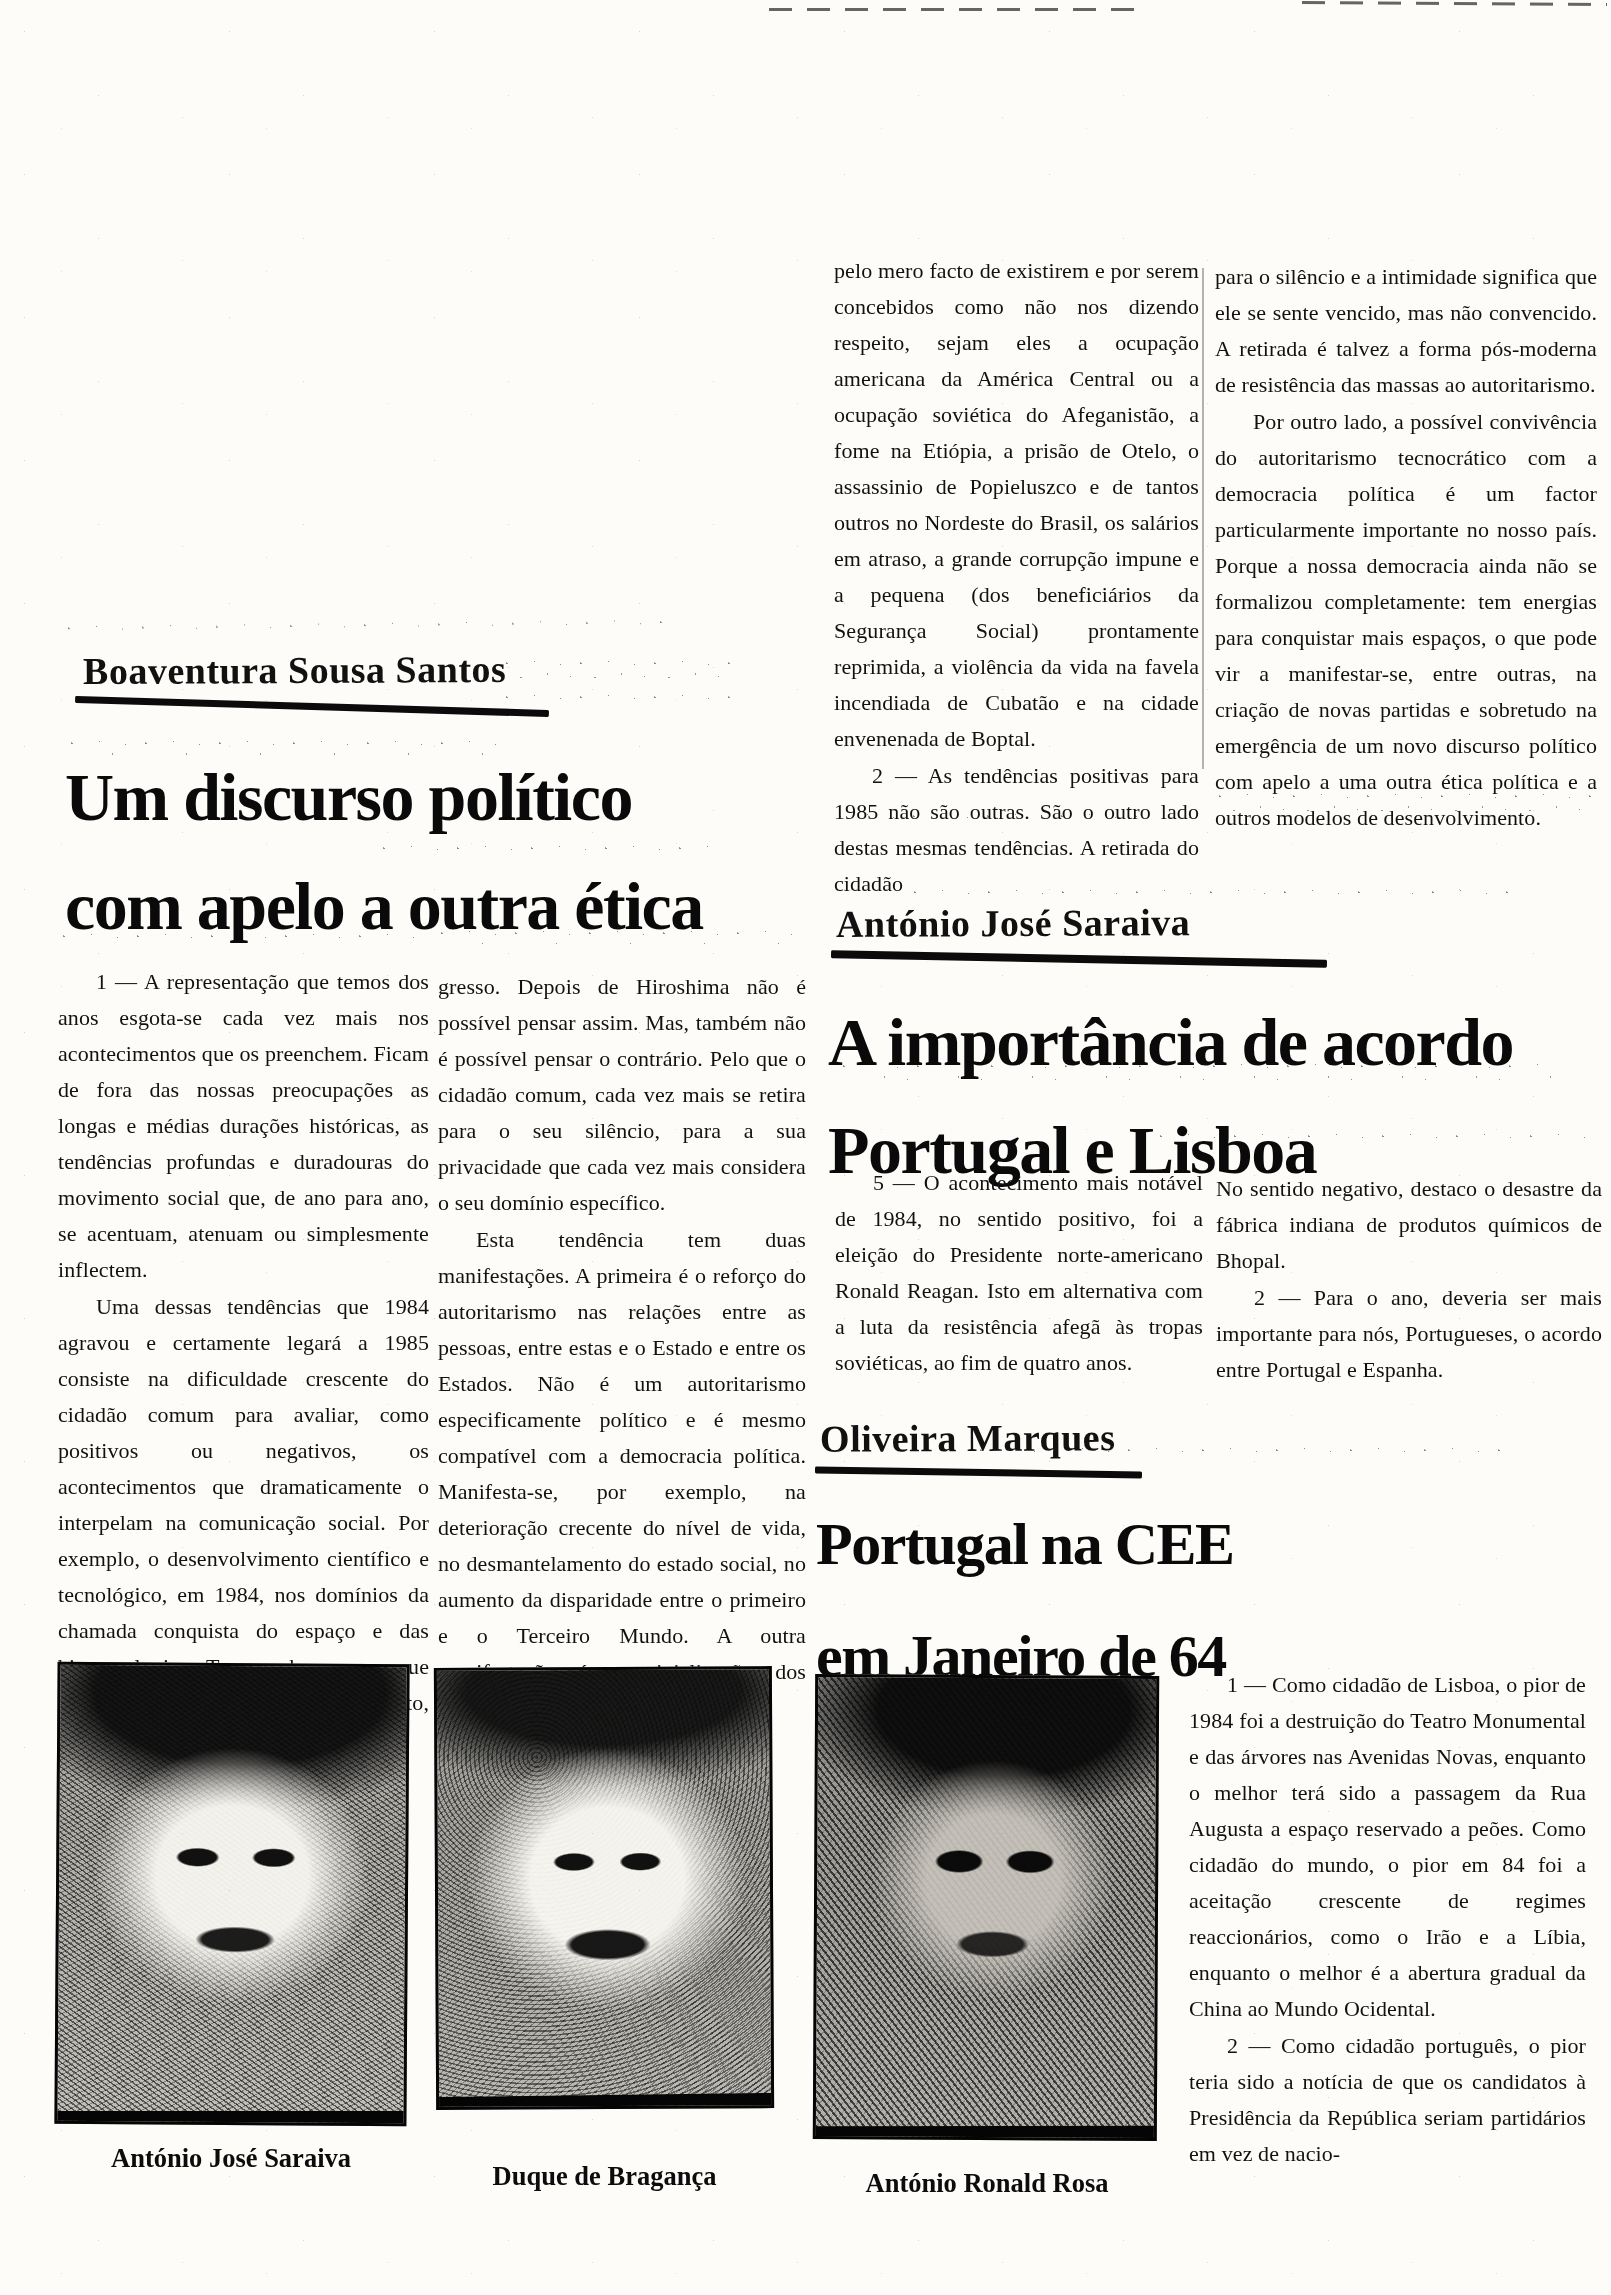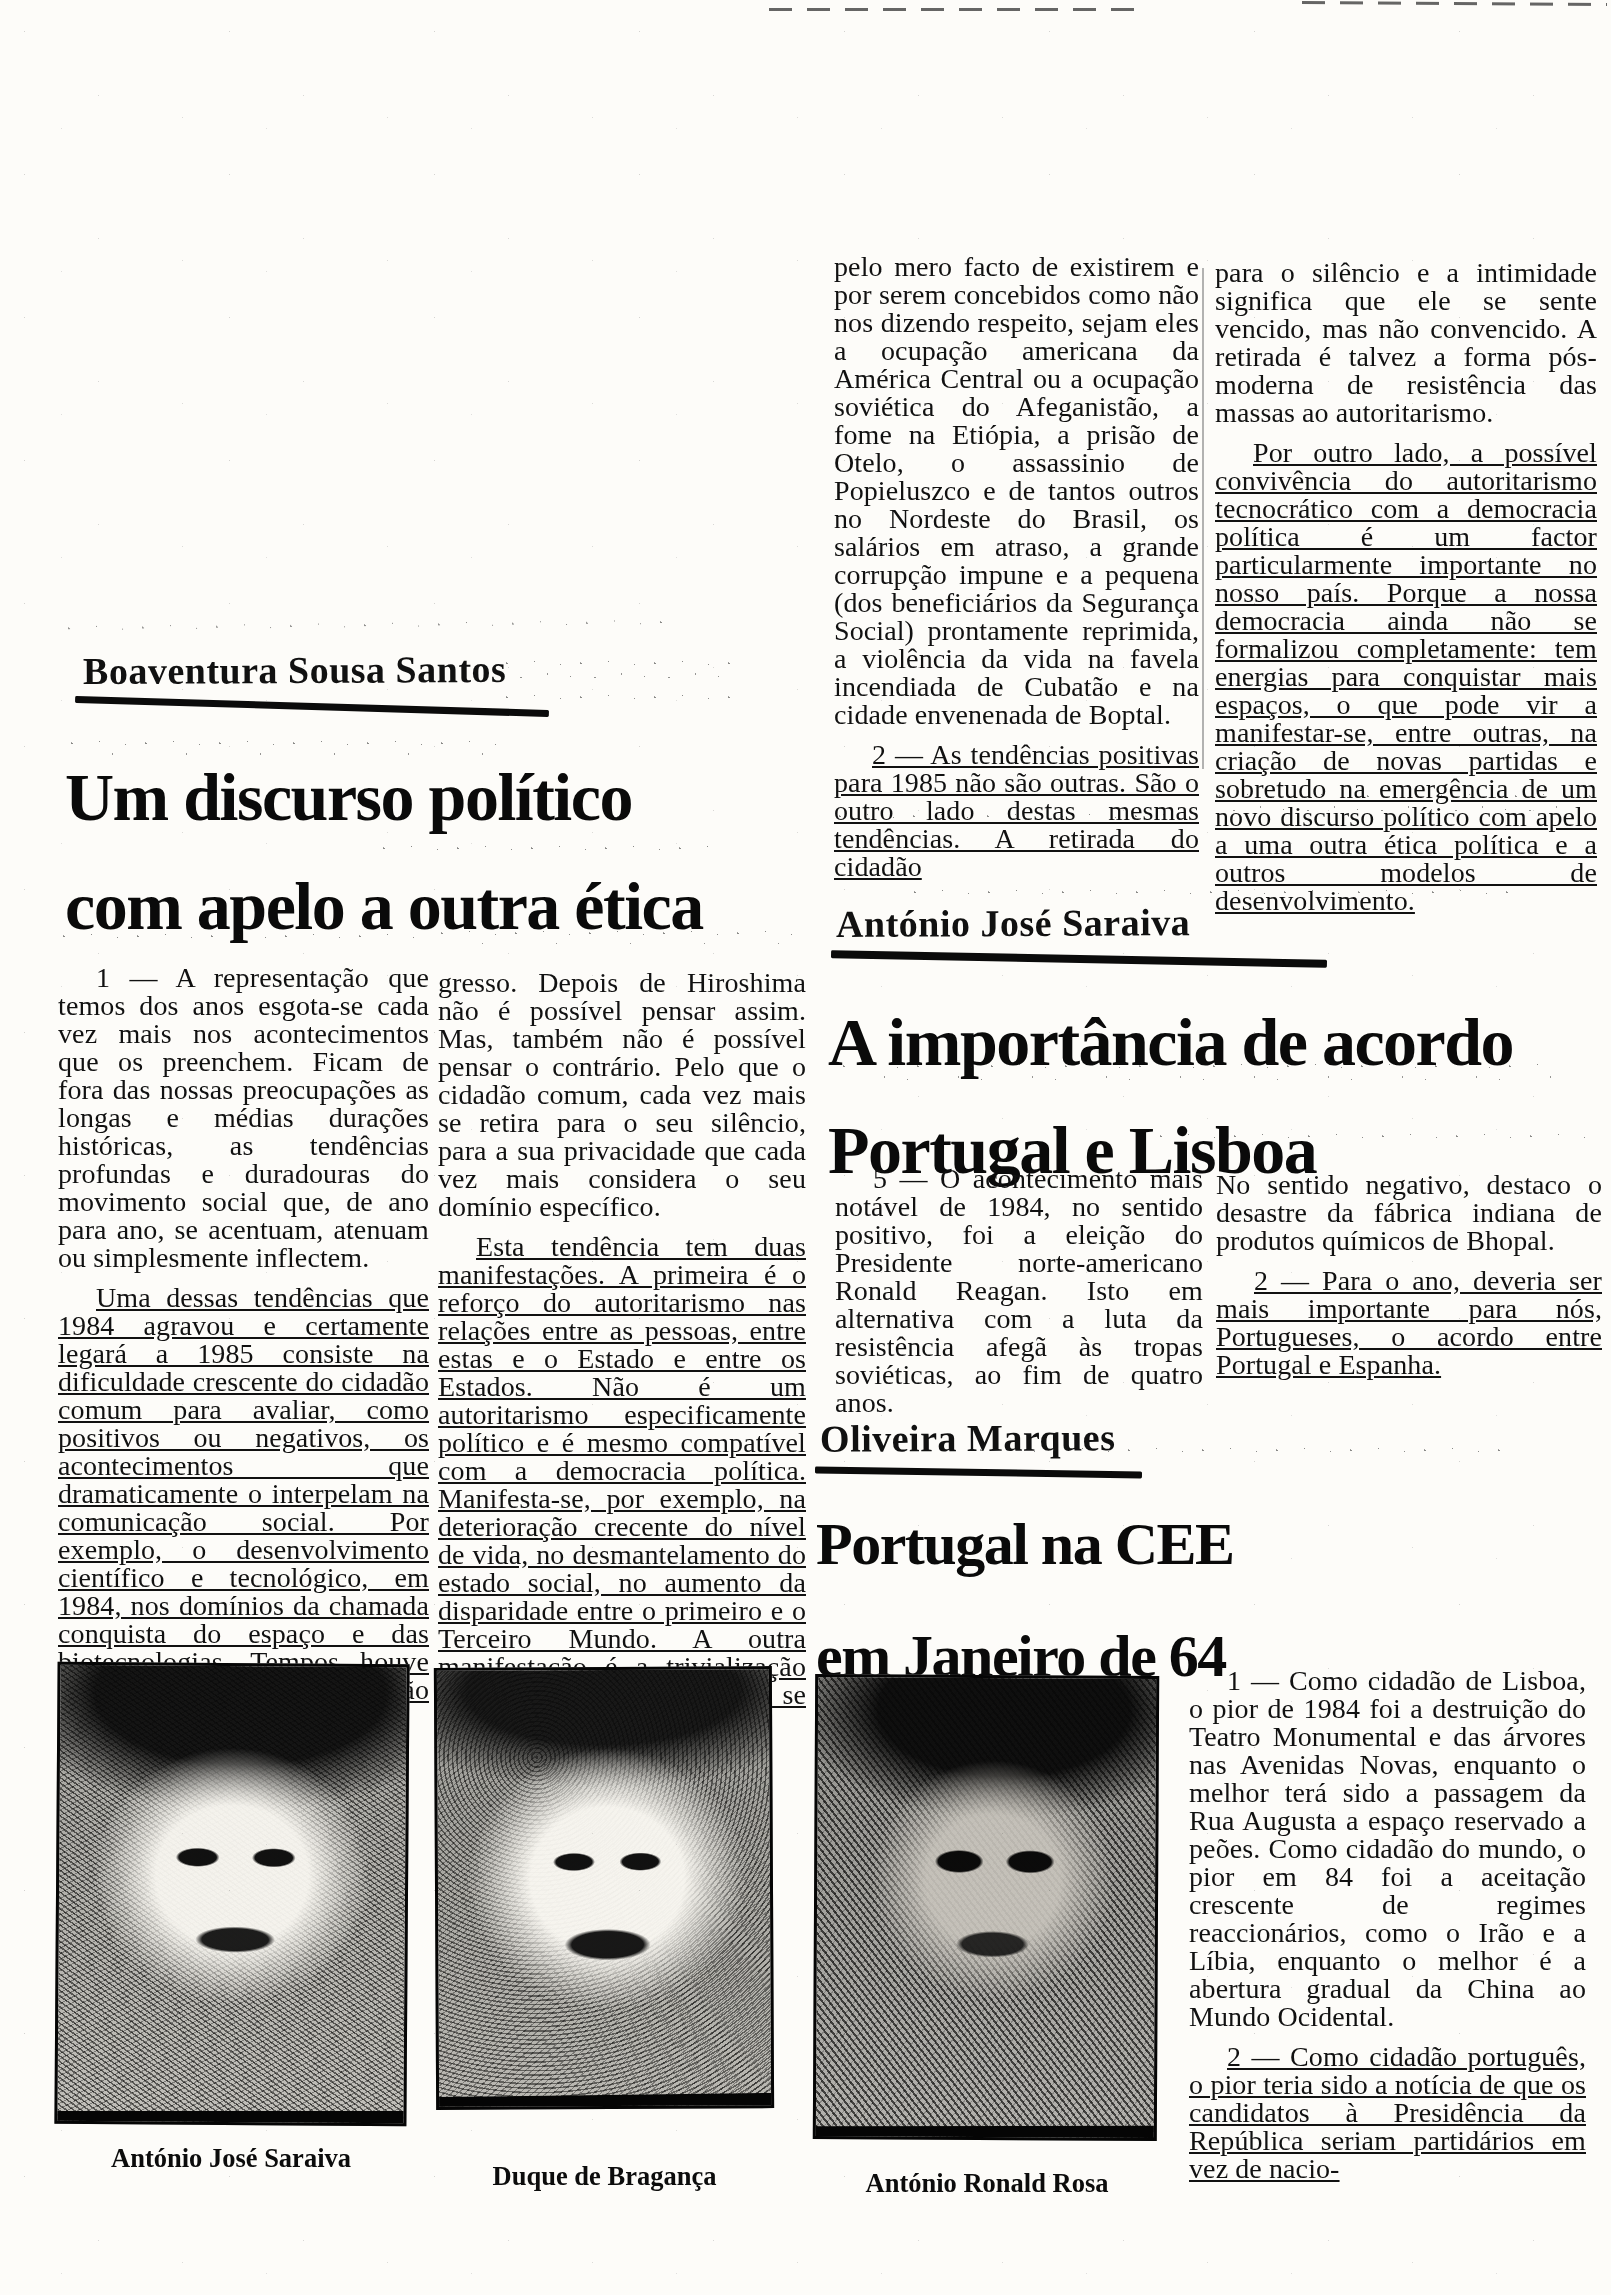--- a/index.html
+++ b/index.html
@@ -19,24 +19,24 @@
     content:"";position:absolute;inset:0;pointer-events:none;
     background-image:
       radial-gradient(circle 1.5px at 12% 22%, rgba(20,20,20,.5) 40%, transparent 42%),
       radial-gradient(circle 1px at 48% 67%, rgba(20,20,20,.45) 40%, transparent 42%),
       radial-gradient(circle 1px at 76% 12%, rgba(20,20,20,.4) 40%, transparent 42%),
       radial-gradient(circle 1.5px at 89% 82%, rgba(20,20,20,.4) 40%, transparent 42%),
       radial-gradient(circle 1px at 30% 90%, rgba(20,20,20,.35) 40%, transparent 42%);
     background-size:205px 143px;
     opacity:.35;
   }
-  .txtcol{position:absolute;text-align:justify;font-size:28px;line-height:28px;letter-spacing:0.1px;}
+  .txtcol{position:absolute;text-align:justify;font-size:22px;line-height:36px;letter-spacing:0.1px;}
   .txtcol p{margin:0;padding:0;}
   .txtcol p.ind{text-indent:38px;}
-  .txtcol p + p{margin-top:12px;text-decoration:underline;}
+  .txtcol p + p{margin-top:1px;}
   .byline{
     position:absolute;font-size:38px;font-weight:700;letter-spacing:0.5px;
     white-space:nowrap;transform:rotate(-.3deg);
   }
   .byline-rule{position:absolute;background:#0b0b0b;border-radius:1.5px;}
   .headline{position:absolute;font-weight:700;font-size:68px;line-height:109px;letter-spacing:-1.5px;white-space:nowrap;color:#0a0a0a;}
   .headline .hl{display:block;}
   .dash{
     position:absolute;height:2.9px;
     background:repeating-linear-gradient(90deg,#333 0 22.6px,transparent 22.6px 38px);

